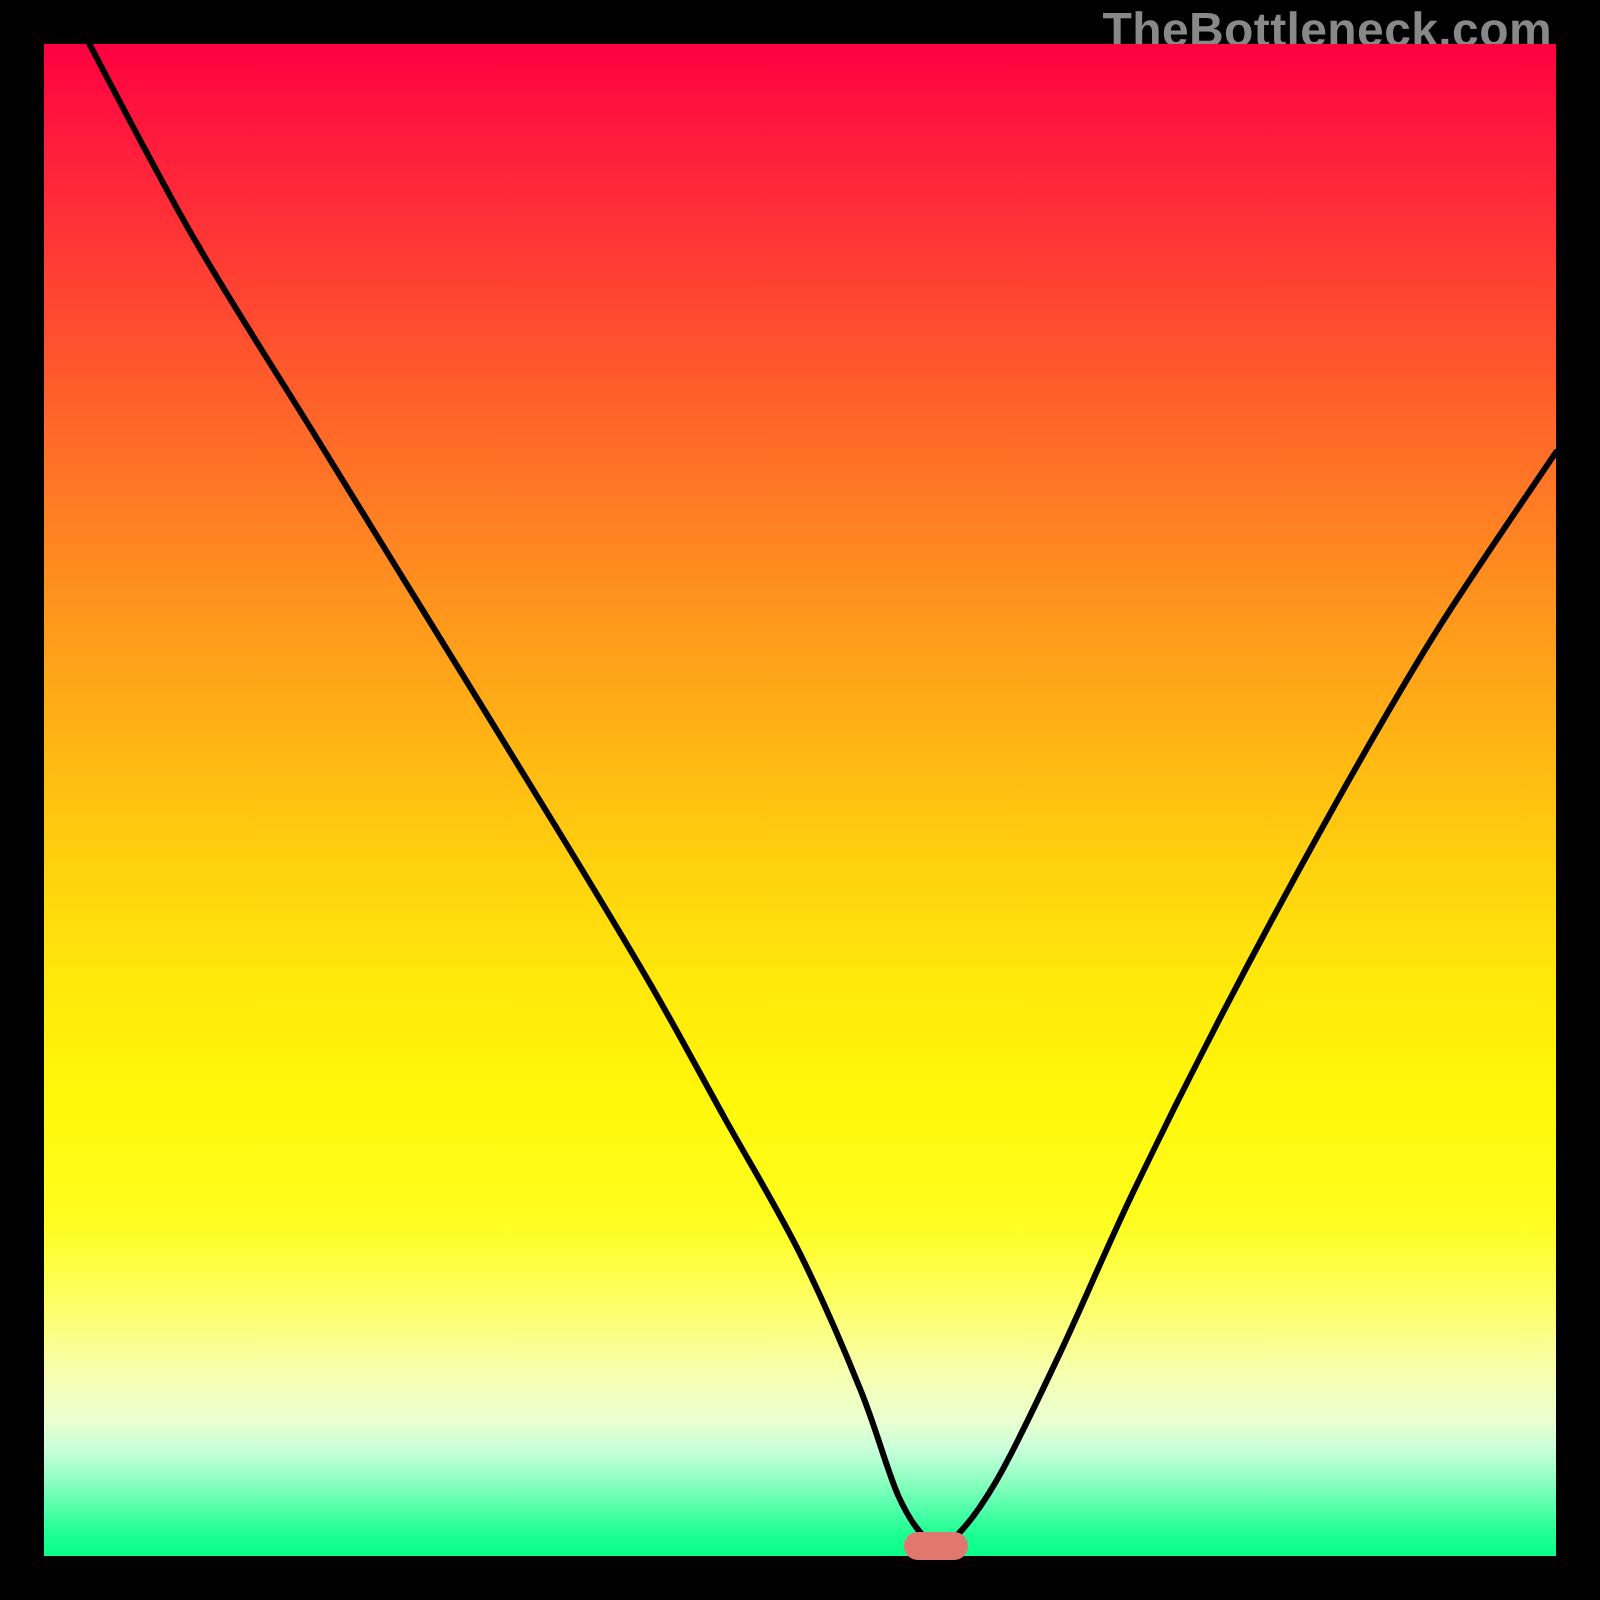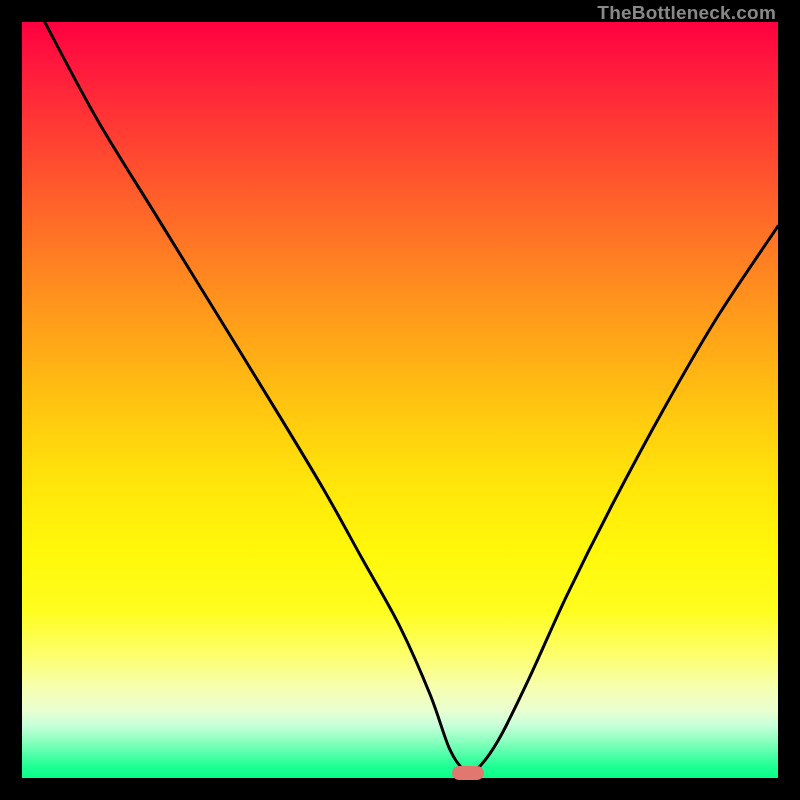--- a/index.html
+++ b/index.html
@@ -45,21 +45,21 @@
       #4effa8 97%,
       #1eff94 98.5%,
       #08ff88 100%
     );
   }
   .watermark {
     position: absolute;
     top: 2px;
     right: 24px;
     font-family: Arial, Helvetica, sans-serif;
-    font-size: 19px;
+    font-size: 24px;
     font-weight: 600;
     color: #888888;
     letter-spacing: 0.2px;
   }
   svg.curve {
     position: absolute;
     left: 0;
     top: 0;
     width: 756px;
     height: 756px;

